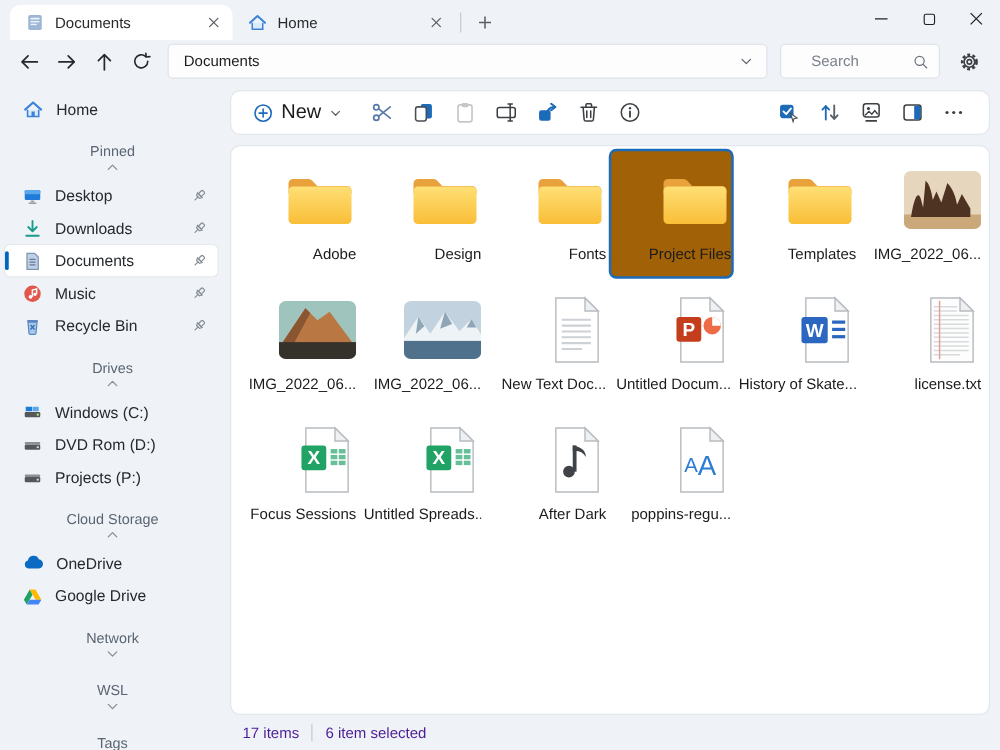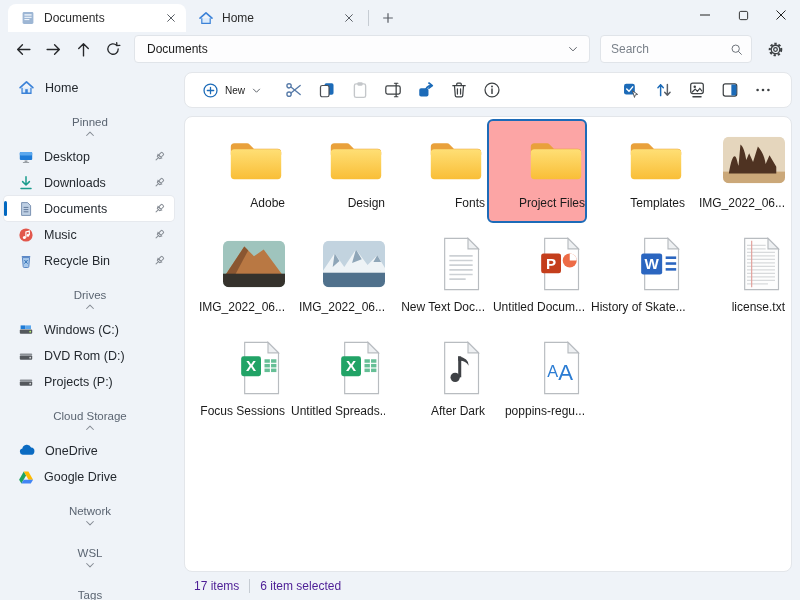--- a/index.html
+++ b/index.html
@@ -24,22 +24,22 @@
   .newtab { width:30px; height:28px; display:flex; align-items:center; justify-content:center; border-radius:4px; margin-bottom:0; align-self:flex-end; }
   .win-controls { margin-left:auto; display:flex; align-self:flex-start; }
   .win-btn { width:38px; height:30px; display:flex; align-items:center; justify-content:center; }
 
   
   .navbar { height:34px; display:flex; align-items:center; padding:0 10px 0 8px; }
   .nav-btn { width:30px; height:30px; display:flex; align-items:center; justify-content:center; border-radius:4px; }
   .addressbar { flex:1; height:28px; background:#fdfdfe; border:1px solid #e0e4e9;
                 border-radius:4px; margin:0 10px 0 6px; display:flex; align-items:center; padding:0 10px 0 12px; }
   .addressbar .addr-text { flex:1; color:#1b1b1b; }
-  .searchbox { width:152px; height:28px; background:#fdfdfe; border:1px solid #e0e4e9;
-               border-radius:4px; display:flex; align-items:center; padding:0 8px 0 10px; margin-right:8px; }
+  .searchbox { width:128px; height:28px; background:#fdfdfe; border:1px solid #e0e4e9;
+               border-radius:4px; display:flex; align-items:center; padding:0 8px 0 24px; margin-right:8px; }
   .searchbox .ph { flex:1; color:#7a818a; }
 
   
   .appbody { display:flex; height:534px; }
 
   
   .sidebar { width:178px; padding-top:8px; overflow:hidden; flex-shrink:0; }
   .side-item { height:25px; display:flex; align-items:center; gap:10px;
                padding:0 8px 0 14px; margin:1px 4px; border-radius:4px; position:relative; color:#24292f; }
   .side-item .si-label { flex:1; font-size:12.5px; white-space:nowrap; overflow:hidden; }
@@ -51,29 +51,29 @@
   .section-h .sh-label { flex:1; }
 
   
   .main { flex:1; display:flex; flex-direction:column; padding:6px 8px 0 6px; min-width:0; }
   .toolbar { height:36px; background:#fff; border:1px solid #e3e6ea; border-radius:8px;
              display:flex; align-items:center; padding:0 10px; flex-shrink:0; }
   .tool-btn { height:28px; min-width:30px; display:flex; align-items:center; justify-content:center;
               gap:6px; border-radius:4px; margin-right:3px; }
   .tool-btn.disabled { opacity:.45; }
   #new-button { padding:0 7px; margin-right:10px; }
-  #new-button .nb-label { font-size:10px; color:#1b1b1b; }
+  #new-button .nb-label { font-size:16px; color:#1b1b1b; }
   .tb-spacer { flex:1; }
 
   .filepanel { flex:1; background:#fff; border:1px solid #e3e6ea; border-radius:8px;
                margin-top:8px; overflow:hidden; padding:2px 0 0 2px; }
   .grid { display:grid; grid-template-columns:repeat(6,100px); }
   .tile { width:100px; height:104px; display:flex; flex-direction:column; align-items:flex-end;
           padding-top:7px; border:2px solid transparent; border-radius:6px; }
-  .tile.selected { border-color:#1c6bb8; background:#fca5a5; }
+  .tile.selected { border-color:#1c6bb8; background:#a16207; }
   .tile .t-icon { height:64px; display:flex; align-items:center; justify-content:center; }
   .tile .t-name { margin-top:4px; font-size:12px; color:#1b1b1b; max-width:94px; white-space:nowrap; overflow:hidden; }
 
   .statusbar { height:28px; display:flex; align-items:center; padding-left:10px; color:#4c1d95; font-size:12px; }
   .sb-divider { width:1px; height:14px; background:#c6ccd3; margin:0 10px; }
 </style>
 </head>
 <body>
 
 <div class="titlebar">

